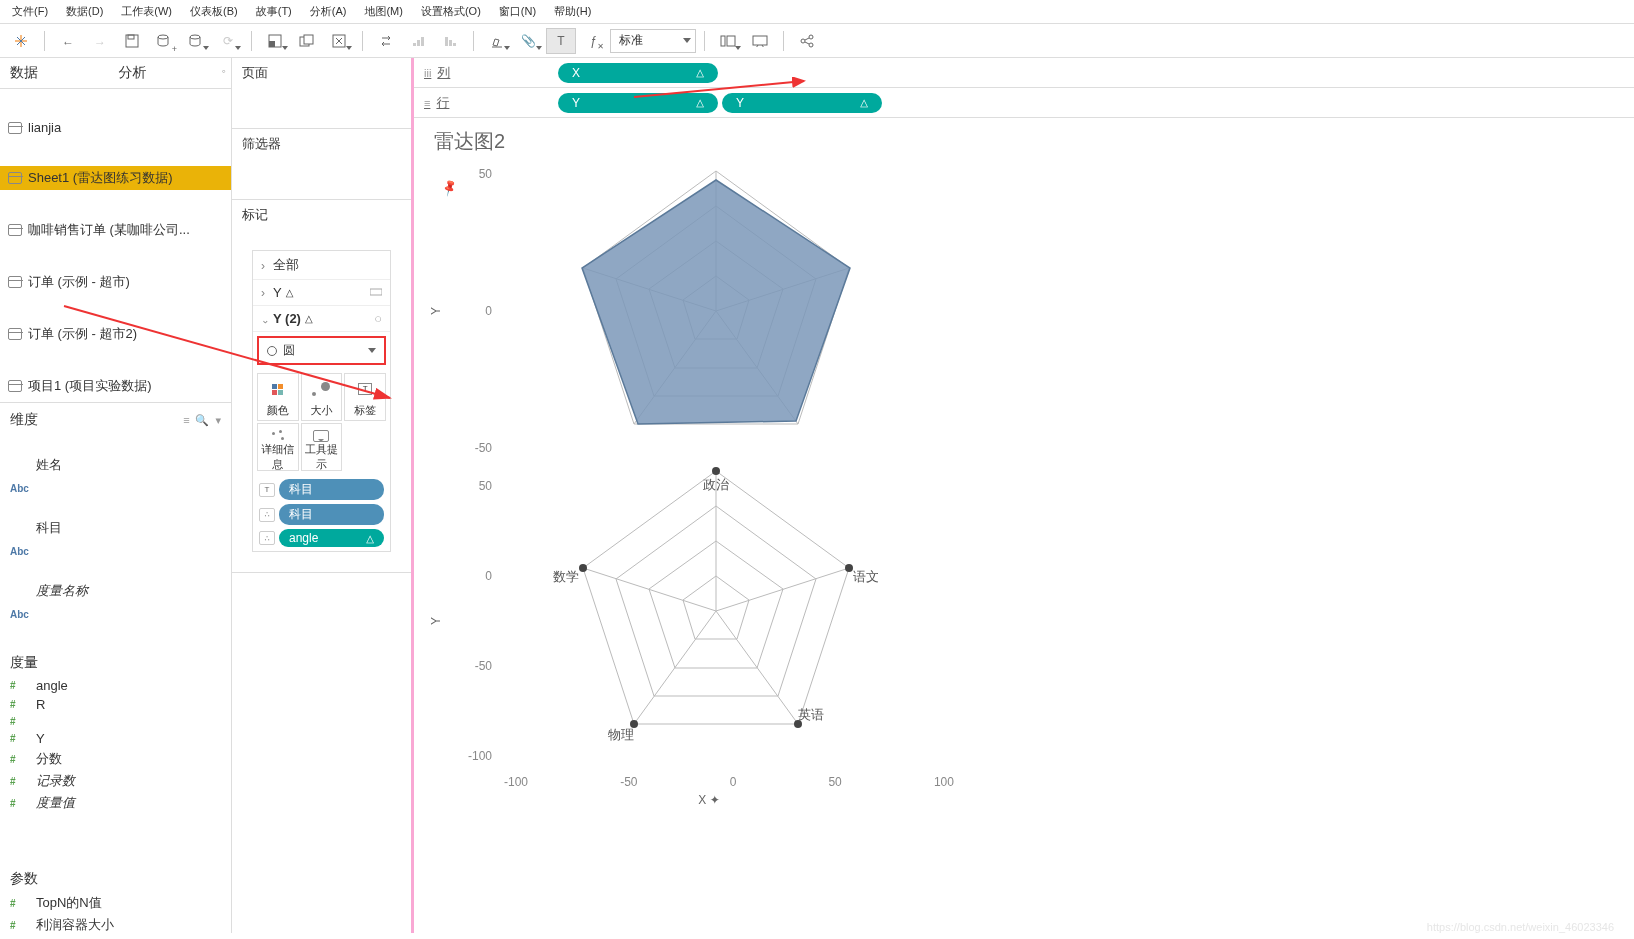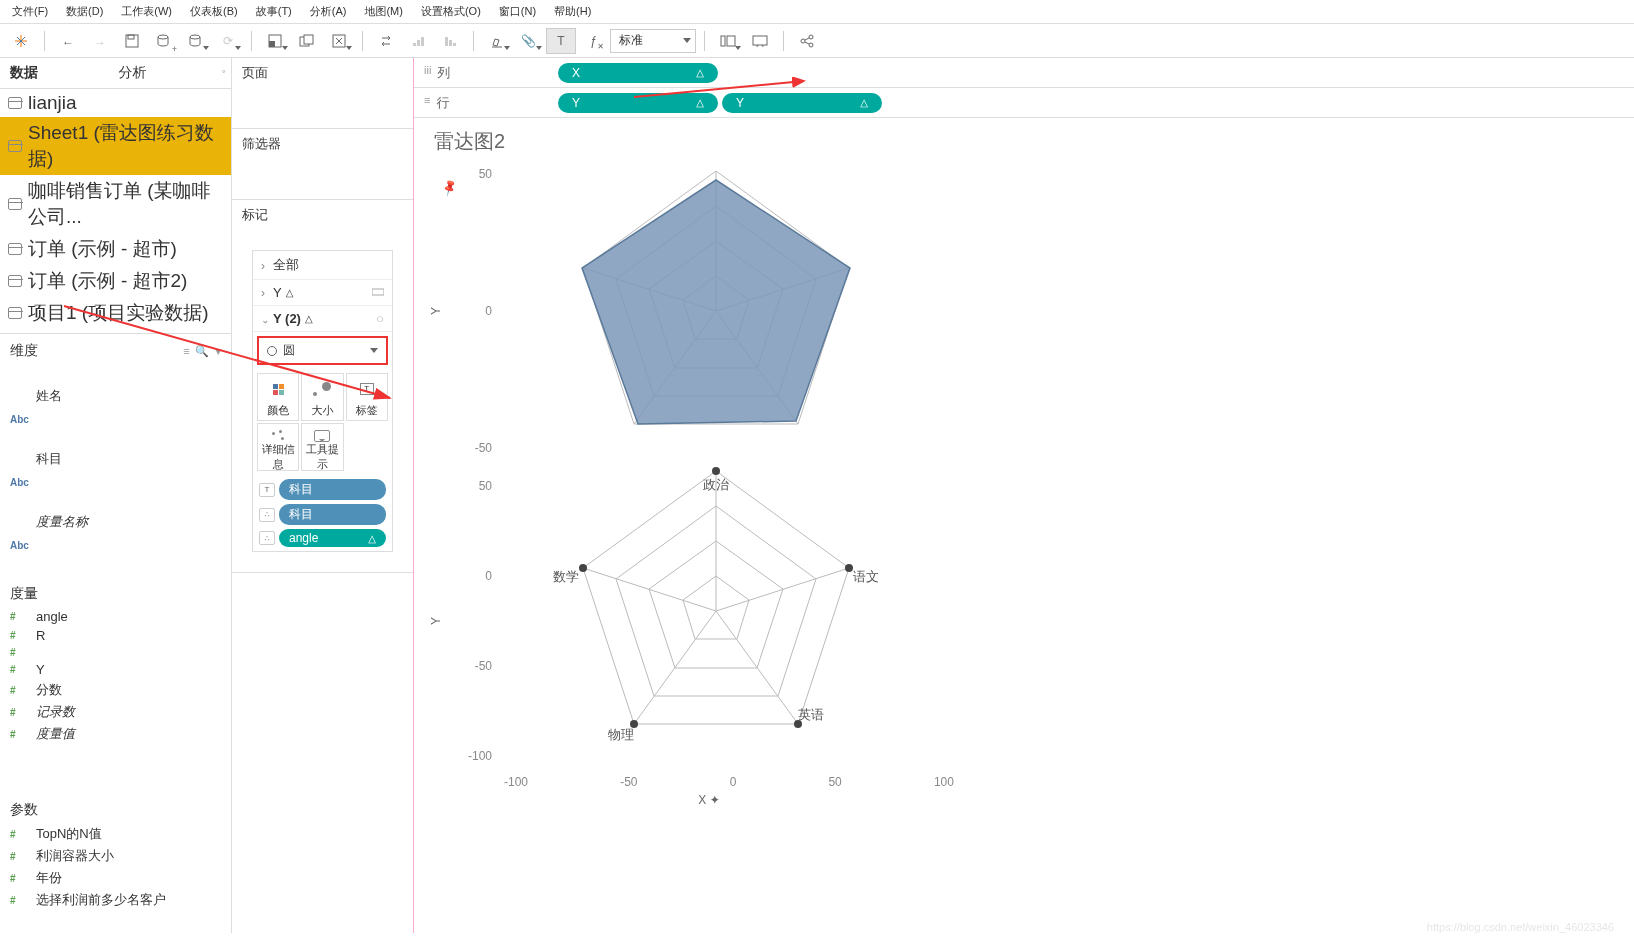--- a/index.html
+++ b/index.html
@@ -10,37 +10,37 @@
 .tb-btn { width: 30px; height: 26px; display: flex; align-items: center; justify-content: center; cursor: pointer; color: #666; position: relative; }
 .tb-btn.active { background: #e8e8e8; }
 .tb-sep { width: 1px; height: 20px; background: #ccc; margin: 0 6px; }
 .tb-dropdown { display: flex; align-items: center; border: 1px solid #ccc; height: 24px; padding: 0 4px 0 8px; min-width: 86px; cursor: pointer; }
 .caret { width: 0; height: 0; border-left: 4px solid transparent; border-right: 4px solid transparent; border-top: 5px solid #666; margin-left: auto; }
 .caret-sm { width: 0; height: 0; border-left: 3px solid transparent; border-right: 3px solid transparent; border-top: 4px solid #666; position: absolute; right: 2px; bottom: 4px; }
 .main { display: flex; height: calc(100% - 64px); }
 .left-pane { width: 232px; border-right: 1px solid #ddd; display: flex; flex-direction: column; }
 .tabs { display: flex; border-bottom: 1px solid #ddd; }
 .tab { flex: 1; padding: 6px 10px; font-size: 14px; cursor: pointer; }
-.tab.active { font-weight: bold; }
+.tab.active { font-weight: normal; }
 .tab-cfg { width: 14px; text-align: center; color: #999; padding: 6px 4px; cursor: pointer; }
 .ds-list { border-bottom: 1px solid #ddd; padding-bottom: 4px; }
-.ds-item { display: flex; align-items: center; gap: 6px; padding: 3px 8px; cursor: pointer; font-size: 19px; }
+.ds-item { display: flex; align-items: center; gap: 6px; padding: 3px 8px; cursor: pointer; font-size: 13px; margin-top: 28px; }
 .ds-item.selected { background: #eab308; }
 .ds-icon { width: 14px; height: 12px; border: 1px solid #888; border-radius: 2px; position: relative; flex-shrink: 0; }
 .ds-icon-conn::before { content: ""; position: absolute; width: 14px; height: 3px; border-top: 1px solid #888; top: 3px; left: 0; }
 .section-hdr { display: flex; align-items: center; justify-content: space-between; padding: 8px 10px 4px; font-size: 14px; }
 .sec-icons { display: flex; gap: 6px; color: #999; font-size: 11px; }
 .field-list { }
 .field { display: flex; align-items: center; gap: 6px; padding: 2px 10px; cursor: pointer; font-size: 13px; }
 .f-icon { width: 20px; text-align: left; color: #4e79a7; font-size: 10px; font-weight: bold; }
 .f-icon.abc { color: #4e79a7; margin-top: 48px; }
 .f-icon.num { color: #59a14f; }
 .f-icon.num::before { content: "#"; }
 .italic { font-style: italic; }
-.mid-pane { width: 182px; border-right: 1px solid #f9a8d4; display: flex; flex-direction: column; }
+.mid-pane { width: 182px; border-right: 3px solid #f9a8d4; display: flex; flex-direction: column; }
 .shelf { border-bottom: 1px solid #ddd; }
 .shelf-hdr { padding: 6px 10px; font-size: 13px; }
 .shelf-body { min-height: 40px; }
 .marks-card { border: 1px solid #ddd; margin: 20px; }
 .marks-row { display: flex; align-items: center; padding: 5px 8px; border-bottom: 1px solid #eee; cursor: pointer; font-size: 13px; }
 .marks-row .chev { width: 12px; color: #888; }
 .marks-row.exp .chev::before { content: "⌃"; display: inline-block; transform: rotate(180deg); font-size: 10px; }
 .marks-row:not(.exp) .chev::before { content: "›"; font-size: 12px; }
 .marks-row .delta { margin-left: 4px; font-size: 10px; }
 .marks-row .rt-icon { margin-left: auto; color: #aaa; }
@@ -63,21 +63,21 @@
 .ic-tooltip::after { content: ""; position: absolute; bottom: -4px; left: 4px; border: 3px solid transparent; border-top-color: #888; }
 .pill-stack { padding: 4px 6px; display: flex; flex-direction: column; gap: 4px; }
 .pill-row { display: flex; align-items: center; gap: 4px; }
 .pill-sm-icon { width: 16px; height: 14px; border: 1px solid #ccc; border-radius: 2px; font-size: 8px; display: flex; align-items: center; justify-content: center; color: #666; }
 .pill { border-radius: 10px; padding: 2px 10px; color: #fff; font-size: 12px; flex: 1; display: flex; align-items: center; }
 .pill.blue { background: #4e90b8; }
 .pill.green { background: #00a99d; }
 .pill .delta-r { margin-left: auto; font-size: 10px; }
 .view-pane { flex: 1; display: flex; flex-direction: column; }
 .shelf-row { display: flex; align-items: center; border-bottom: 1px solid #ddd; height: 30px; }
-.shelf-label { width: 140px; padding: 0 10px; display: flex; align-items: flex-start; gap: 6px; color: #666; font-size: 13px; }
+.shelf-label { width: 140px; padding: 0 10px; display: flex; align-items: center; gap: 6px; color: #666; font-size: 13px; text-decoration: underline; }
 .shelf-icon { font-size: 11px; color: #999; }
 .shelf-pills { display: flex; gap: 4px; padding: 2px 4px; position: relative; }
 .shelf-pill { background: #00a99d; color: #fff; border-radius: 10px; padding: 3px 14px; min-width: 160px; font-size: 12px; display: flex; align-items: center; }
 .shelf-pill .dr { margin-left: auto; font-size: 10px; }
 .viz-area { flex: 1; padding: 10px 20px; }
 .viz-title { font-size: 20px; color: #666; margin-bottom: 6px; }
 .chart-stack { display: flex; flex-direction: column; }
 .chart-box { position: relative; width: 520px; height: 300px; }
 .axis-y-label { position: absolute; left: -2px; top: 50%; transform: translateY(-50%) rotate(-90deg); font-size: 12px; color: #666; }
 .pin { position: absolute; left: 8px; top: 20px; color: #999; font-size: 12px; transform: rotate(-30deg); }

